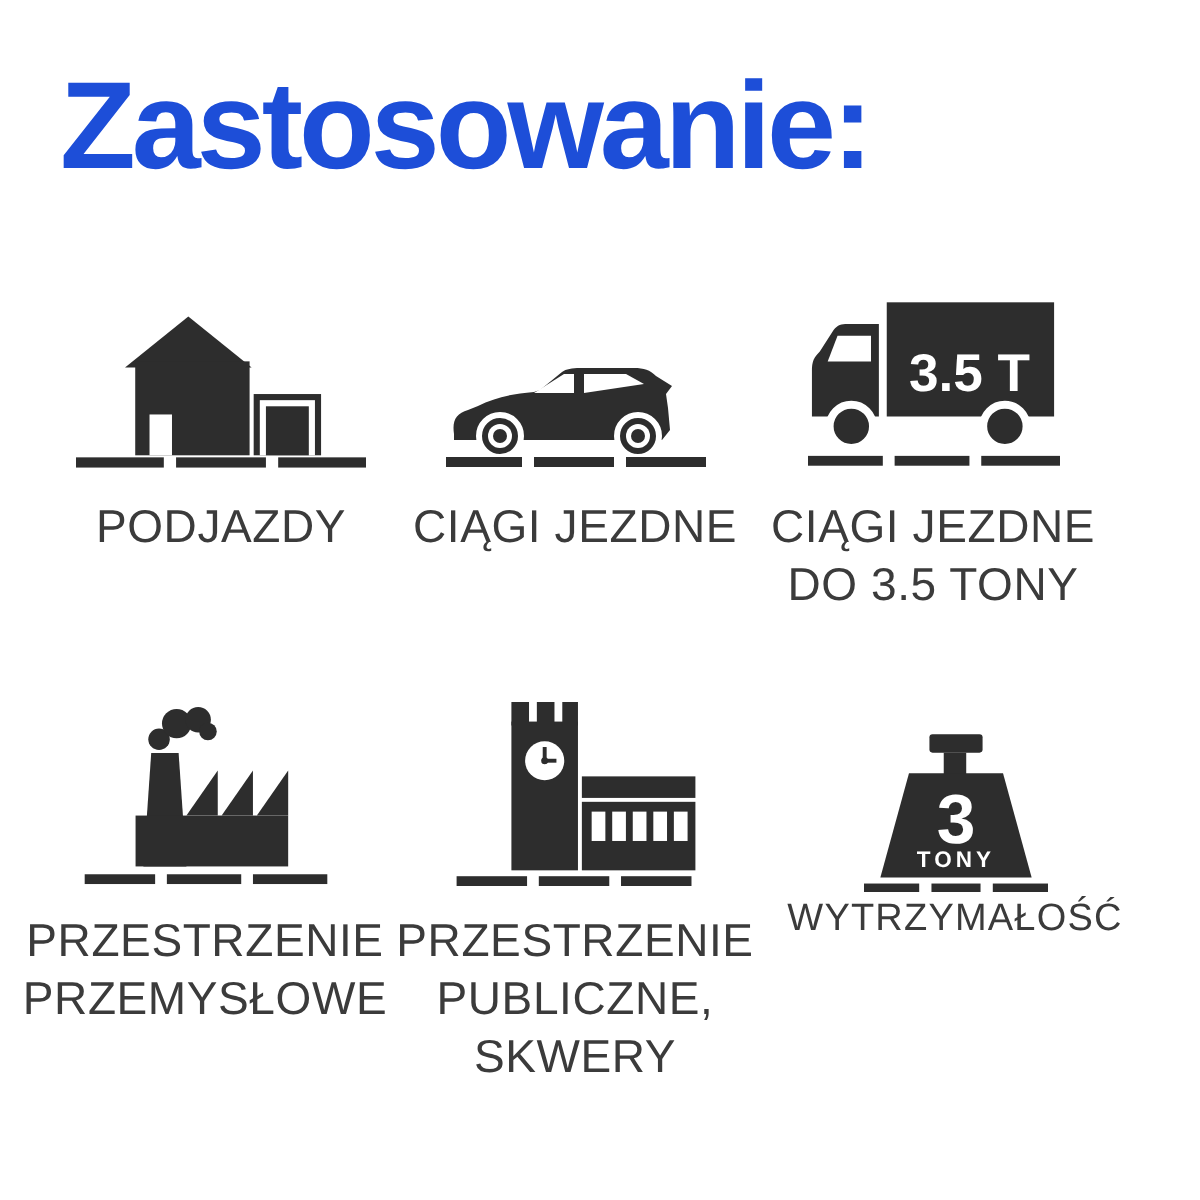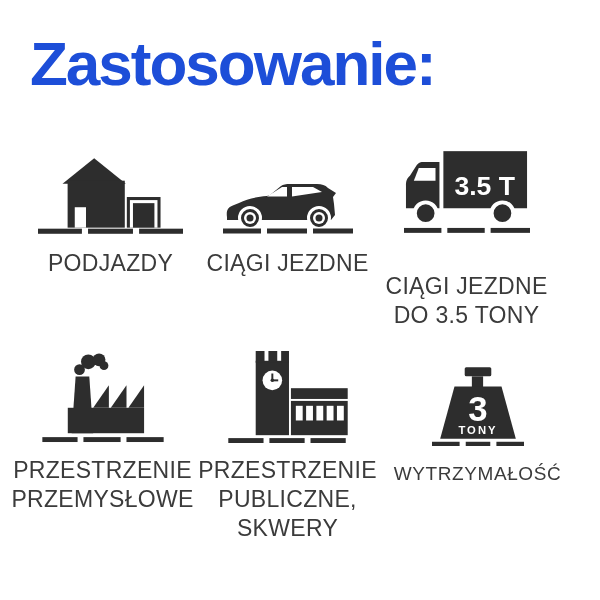--- a/index.html
+++ b/index.html
@@ -37,36 +37,36 @@
     margin-top: 15px;
     font-size: 23px;
     line-height: 1.26;
     color: #3b3b3b;
     text-align: center;
     white-space: pre-line;
     letter-spacing: 0.3px;
   }
   .row2 .label { margin-top: 13px; }
   .label-small {
-    margin-top: 17px;
+    margin-top: 3px;
     font-size: 19px;
     color: #3b3b3b;
     text-align: center;
     letter-spacing: 0.6px;
   }
   .sublabel {
     margin-top: 3px;
     font-size: 20px;
     color: #3b3b3b;
     text-align: center;
     letter-spacing: 0.2px;
   }
   #item-1 { left: 18px;  top: 148px; width: 185px; }
   #item-2 { left: 195px; top: 148px; width: 185px; }
-  #item-3 { left: 374px; top: 148px; width: 185px; gap: 23px; }
+  #item-3 { left: 374px; top: 148px; width: 185px; }
   #item-4 { left: 10px;  top: 345px; width: 185px; }
   #item-5 { left: 195px; top: 345px; width: 185px; }
   #item-6 { left: 385px; top: 348px; width: 185px; }
   svg { display: block; }
   .wt-num  { font-family: "Liberation Sans", sans-serif; font-weight: bold; font-size: 34px; }
   .wt-unit { font-family: "Liberation Sans", sans-serif; font-weight: bold; font-size: 11px; letter-spacing: 2px; }
   .truck-badge { font-family: "Liberation Sans", sans-serif; font-weight: bold; font-size: 27px; }
 </style>
 </head>
 <body>

